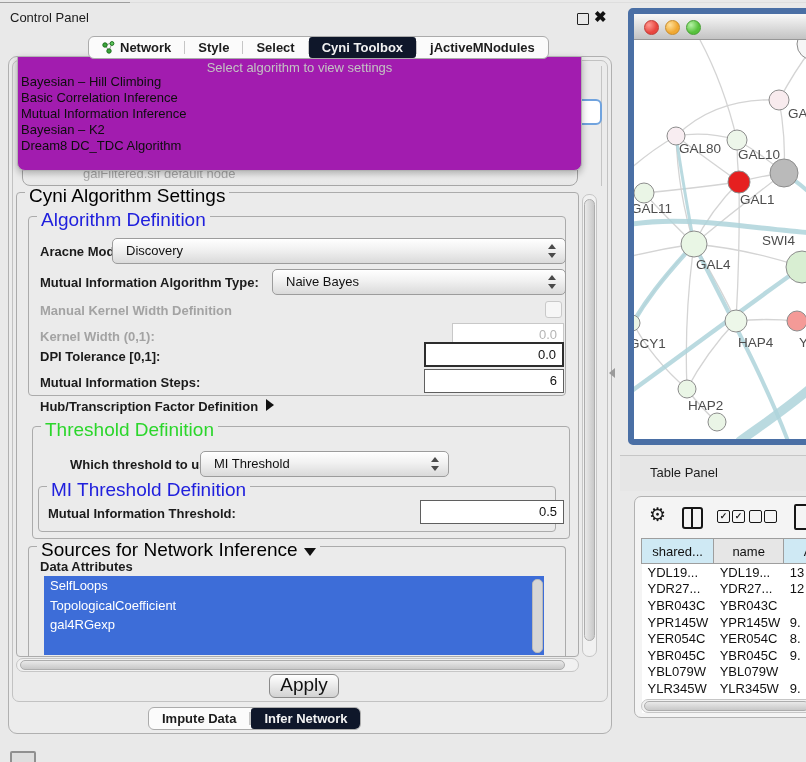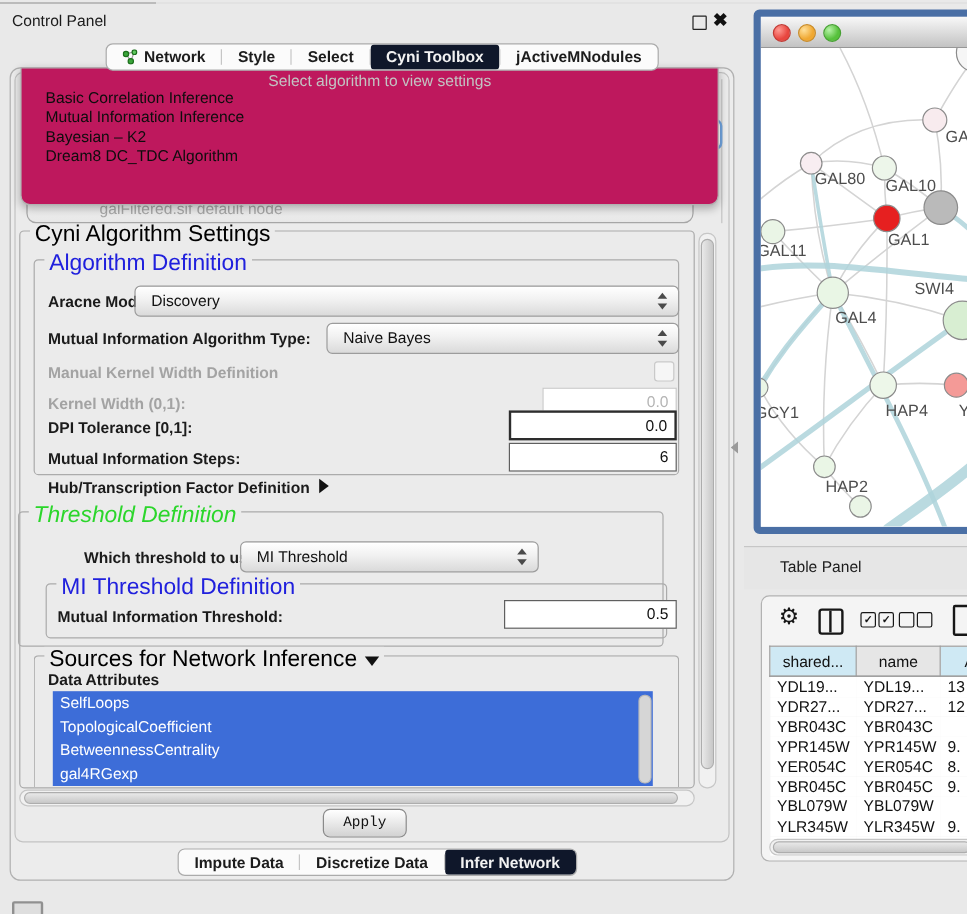--- a/index.html
+++ b/index.html
@@ -20,23 +20,23 @@
   .tabbar{display:inline-flex;align-items:stretch;height:21px;background:#fbfbfb;
     border:1px solid #ababab;border-radius:6px;overflow:hidden;z-index:40;}
   .tabbar-top{left:88px;top:36px;}
   .tabbar-bottom{left:148px;top:707px;}
   .tab{display:flex;align-items:center;padding:0 13px;font-size:13px;font-weight:600;
     color:#1c1c1c;white-space:nowrap;cursor:default;}
   .tab.selected{background:#0f172a;color:#f2f2f2;border-radius:3px;}
   .tabsep{width:1px;background:#c6c6c6;margin:4px 0;}
   .net-ic{width:13px;height:13px;margin-right:5px;}
   
-  .popup{left:17px;top:56px;width:563px;height:113px;background:#be185d;
+  .popup{left:17px;top:56px;width:563px;height:113px;background:#a21caf;
     border:1px solid #b2b2b2;border-radius:0 0 8px 8px;
-    box-shadow:0 3px 7px rgba(0,0,0,.28);z-index:30;padding-left:17px;}
+    box-shadow:0 3px 7px rgba(0,0,0,.28);z-index:30;}
   .popup-prompt{text-align:center;color:#c3c3c3;font-size:13px;padding-top:3px;height:14px;}
   .popup-item{font-size:13px;color:#0d0d0d;line-height:16px;padding-left:3px;white-space:nowrap;}
   .popup-item.bold{font-weight:bold;}
   
   .ghost-combo{left:22px;top:160px;width:556px;height:26px;border:1px solid #a6a6a6;
     border-radius:8px;background:linear-gradient(#fdfdfd,#e7e7e7);z-index:5;
     font-size:13px;color:#a9a9a9;line-height:26px;padding-left:60px;box-sizing:border-box;}
   .ghost-focus{left:572px;top:99px;width:26px;height:22px;border:2.5px solid #70a3de;
     border-radius:6px;background:#fff;z-index:4;}
   .ghost-vline{left:601px;top:66px;width:1px;height:120px;background:#c4c4c4;z-index:3;}
@@ -75,21 +75,21 @@
   .list-thumb{left:532px;top:579px;width:9px;height:72px;background:#d6d6d6;
     border:1px solid #b9b9b9;border-radius:5px;z-index:6;}
   
   .sb{background:#f1f1f1;border:1px solid #c6c6c6;border-radius:7px;}
   .sb-thumb{position:absolute;background:linear-gradient(90deg,#e9e9e9,#c8c8c8);
     border:1px solid #adadad;border-radius:6px;}
   .sb-thumb.h{background:linear-gradient(#e9e9e9,#c8c8c8);}
   
   .btn{border:1px solid #8a8a8a;border-radius:6px;
     background:linear-gradient(#ffffff,#e9e9e9 50%,#d2d2d2);
-    font-size:12px;color:#111;text-align:center;line-height:20px;font-family:Liberation Mono, monospace;}
+    font-size:19px;color:#111;text-align:center;line-height:20px;}
   
   .split-arrow{left:609px;top:368px;width:0;height:0;border-top:5px solid transparent;
     border-bottom:5px solid transparent;border-right:6px solid #9a9a9a;}
   
   .netwin{left:628px;top:8px;width:200px;height:437px;border:6px solid #4a6fa5;
     border-radius:5px;background:#fff;box-sizing:border-box;overflow:hidden;}
   .nw-titlebar{height:25px;background:linear-gradient(#f8f8f8,#c3c3c3);
     border-bottom:1px solid #979797;position:relative;}
   .tl{position:absolute;top:6px;width:13px;height:13px;border-radius:50%;}
   .tl.red{left:10px;background:radial-gradient(circle at 4px 4px,#ff9a92,#e8463f 60%);border:1px solid #c13a34;}
@@ -154,20 +154,21 @@
     <span class="tab">Select</span>
     <span class="tabsep"></span>
     <span class="tab selected">Cyni Toolbox</span>
     <span class="tabsep"></span>
     <span class="tab">jActiveMNodules</span>
   </div>
 
 <div class="abs popup">
   <div class="popup-prompt">Select algorithm to view settings</div>
   <div id="dropdown-items">
+      <div class="popup-item">Bayesian – Hill Climbing</div>
       <div class="popup-item">Basic Correlation Inference</div>
       <div class="popup-item">Mutual Information Inference</div>
       <div class="popup-item">Bayesian – K2</div>
       <div class="popup-item">Dream8 DC_TDC Algorithm</div>
     </div>
 </div>
 
 <div class="abs grp" style="left:16px;top:192px;width:561px;height:463px;">
   <span class="legend">Cyni Algorithm Settings</span>
 </div>
@@ -191,58 +192,56 @@
 <div class="abs field f-dis" style="left:452px;top:323px;width:112px;height:24px;line-height:22px;">0.0</div>
 <div class="abs lbl" style="left:40px;top:349px;">DPI Tolerance [0,1]:</div>
 <div class="abs field f-strong" style="left:424px;top:342px;width:140px;height:25px;line-height:21px;">0.0</div>
 <div class="abs lbl" style="left:40px;top:375px;">Mutual Information Steps:</div>
 <div class="abs field f-norm" style="left:424px;top:369px;width:140px;height:24px;line-height:22px;">6</div>
 
 <div class="abs lbl" style="left:40px;top:399px;">
   <span>Hub/Transcription Factor Definition</span><span class="tri-right"></span>
 </div>
 
-<div class="abs grp" style="left:15px;top:426px;width:536px;height:111px;font-style:italic;">
+<div class="abs grp" style="left:32px;top:426px;width:536px;height:111px;">
   <span class="legend green">Threshold Definition</span>
 </div>
 <div class="abs lbl" style="left:70px;top:457px;">Which threshold to use:</div>
 <div class="abs combo" style="left:200px;top:451px;width:247px;height:24px;">
   <span class="combo-text">MI Threshold</span>
   <span class="stepper"></span>
 </div>
 <div class="abs grp" style="left:38px;top:486px;width:516px;height:44px;">
   <span class="legend blue">MI Threshold Definition</span>
 </div>
 <div class="abs lbl" style="left:48px;top:506px;">Mutual Information Threshold:</div>
 <div class="abs field f-norm" style="left:420px;top:500px;width:144px;height:24px;line-height:22px;">0.5</div>
 
 <div class="abs grp" style="left:28px;top:546px;width:536px;height:109px;border-bottom:none;border-radius:4px 4px 0 0;">
   <span class="legend"><span>Sources for Network Inference</span><span class="tri-down"></span></span>
 </div>
 <div class="abs lbl" style="left:40px;top:559px;">Data Attributes</div>
 <div class="abs attr-list" style="left:44px;top:576px;width:500px;height:79px;" id="attr-list">
     <div class="attr">SelfLoops</div>
     <div class="attr">TopologicalCoefficient</div>
-    <div class="attr">BetweennessCentrality</div>
     <div class="attr">gal4RGexp</div>
   </div>
 <div class="abs list-thumb"></div>
 
 <div class="abs sb" style="left:582px;top:194px;width:13px;height:461px;">
   <span class="sb-thumb" style="left:1px;top:4px;width:9px;height:440px;"></span>
 </div>
 <div class="abs sb" style="left:16px;top:658px;width:561px;height:12px;">
   <span class="sb-thumb h" style="left:3px;top:1px;width:543px;height:8px;"></span>
 </div>
 
 <div class="abs btn" style="left:269px;top:674px;width:68px;height:22px;">Apply</div>
 <div class="abs tabbar tabbar-bottom" id="bottom-tabs">
     <span class="tab">Impute Data</span>
     <span class="tabsep"></span>
-    <span class="tab">Discretize Data</span>
     <span class="tabsep"></span>
     <span class="tab selected">Infer Network</span>
   </div>
 
 <div class="abs split-arrow"></div>
 
 <div class="abs netwin">
   <div class="nw-titlebar">
     <span class="tl red"></span>
     <span class="tl yellow"></span>

